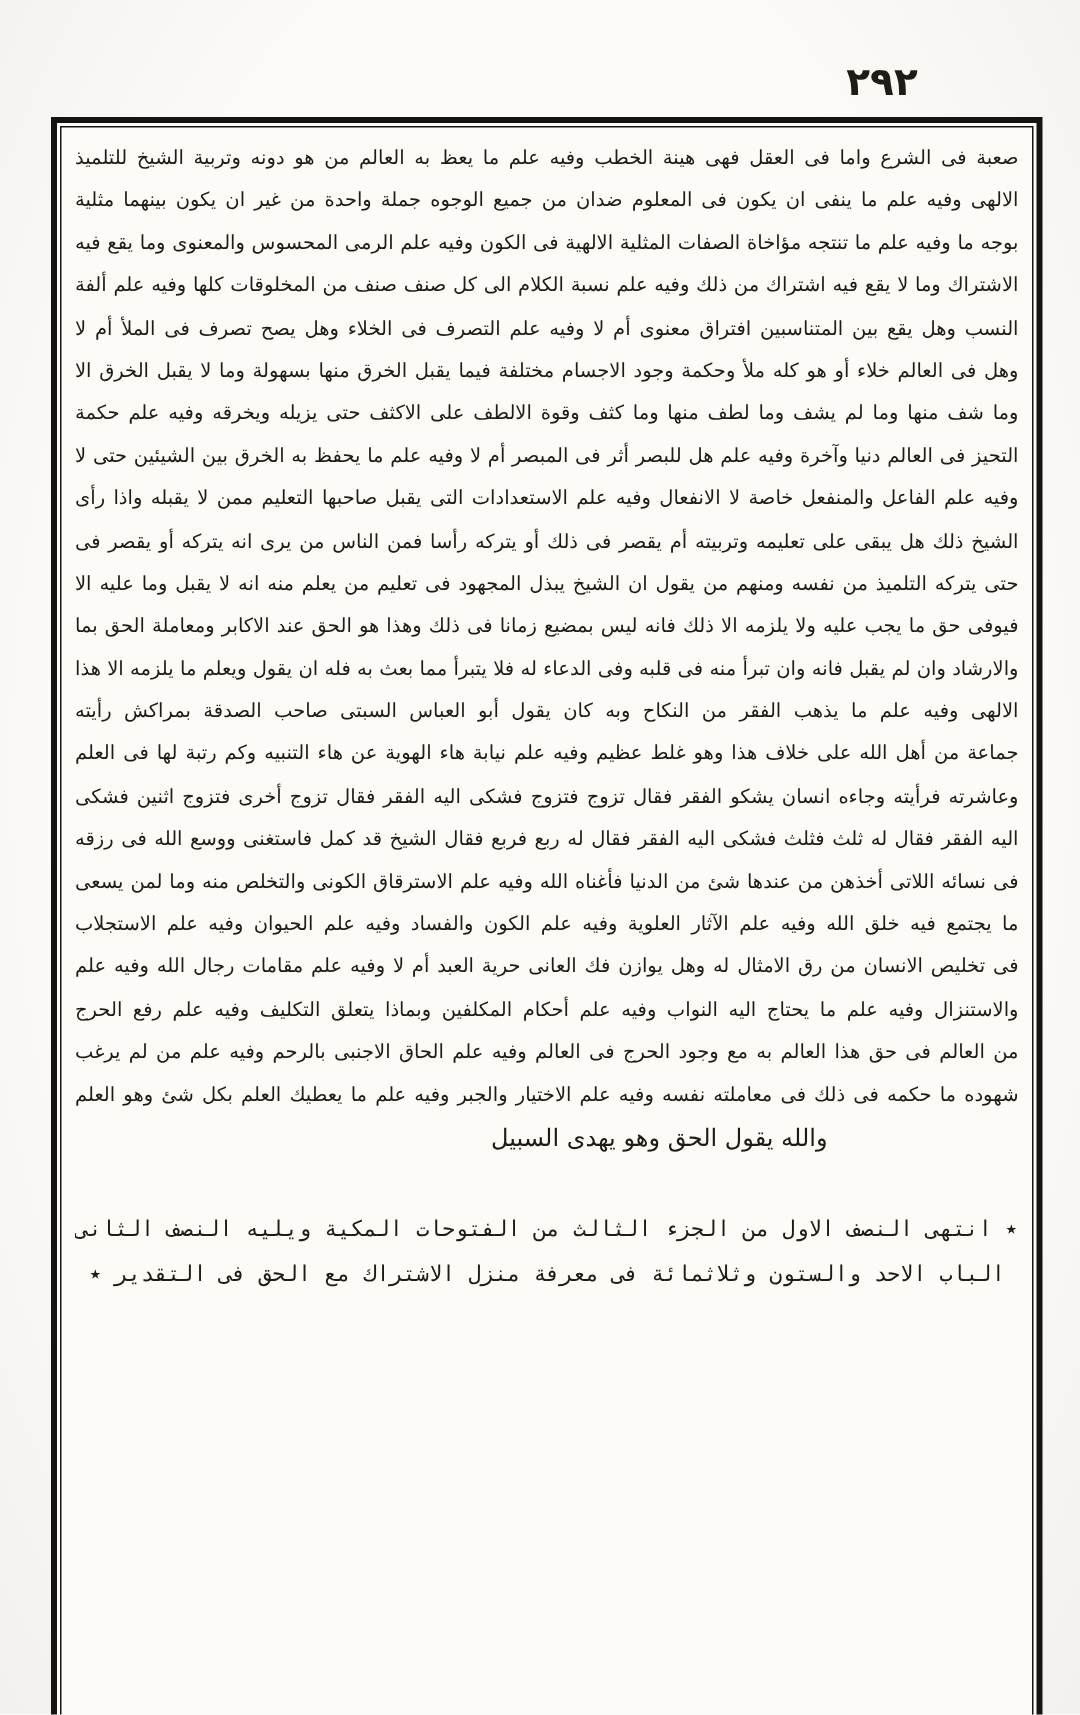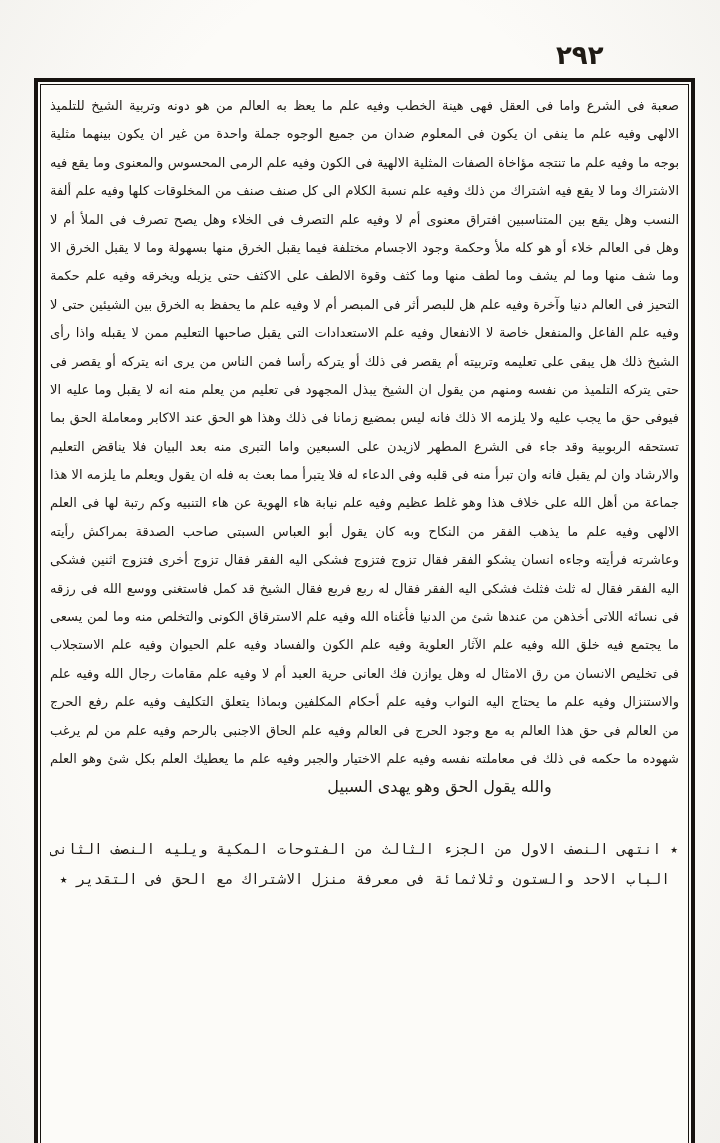--- a/index.html
+++ b/index.html
@@ -22,21 +22,21 @@
   .scan-shade {
     position: absolute; inset: 0;
     background: radial-gradient(ellipse at 50% 45%, rgba(255,255,255,0) 60%, rgba(120,115,100,0.08) 100%);
     pointer-events: none;
   }
   .page-number {
     position: absolute;
     top: 40px;
     left: 556px;
     width: 64px;
-    text-align: left;
+    text-align: center;
     font-size: 26px;
     font-weight: bold;
     letter-spacing: 1px;
     color: var(--ink);
   }
   .frame-outer {
     position: absolute;
     left: 34px;
     top: 78px;
     width: 661px;
@@ -101,24 +101,23 @@
         <div class="body-line">بوجه ما وفيه علم ما تنتجه مؤاخاة الصفات المثلية الالهية فى الكون وفيه علم الرمى المحسوس والمعنوى وما يقع فيه</div>
         <div class="body-line">الاشتراك وما لا يقع فيه اشتراك من ذلك وفيه علم نسبة الكلام الى كل صنف صنف من المخلوقات كلها وفيه علم ألفة</div>
         <div class="body-line">النسب وهل يقع بين المتناسبين افتراق معنوى أم لا وفيه علم التصرف فى الخلاء وهل يصح تصرف فى الملأ أم لا</div>
         <div class="body-line">وهل فى العالم خلاء أو هو كله ملأ وحكمة وجود الاجسام مختلفة فيما يقبل الخرق منها بسهولة وما لا يقبل الخرق الا بمشقة</div>
         <div class="body-line">وما شف منها وما لم يشف وما لطف منها وما كثف وقوة الالطف على الاكثف حتى يزيله ويخرقه وفيه علم حكمة</div>
         <div class="body-line">التحيز فى العالم دنيا وآخرة وفيه علم هل للبصر أثر فى المبصر أم لا وفيه علم ما يحفظ به الخرق بين الشيئين حتى لا يلتئما</div>
         <div class="body-line">وفيه علم الفاعل والمنفعل خاصة لا الانفعال وفيه علم الاستعدادات التى يقبل صاحبها التعليم ممن لا يقبله واذا رأى</div>
         <div class="body-line">الشيخ ذلك هل يبقى على تعليمه وتربيته أم يقصر فى ذلك أو يتركه رأسا فمن الناس من يرى انه يتركه أو يقصر فى أمره</div>
         <div class="body-line">حتى يتركه التلميذ من نفسه ومنهم من يقول ان الشيخ يبذل المجهود فى تعليم من يعلم منه انه لا يقبل وما عليه الا ذلك</div>
         <div class="body-line">فيوفى حق ما يجب عليه ولا يلزمه الا ذلك فانه ليس بمضيع زمانا فى ذلك وهذا هو الحق عند الاكابر ومعاملة الحق بما</div>
-        <div class="body-line">تستحقه الربوبية وقد جاء فى الشرع المطهر لازيدن على السبعين واما التبرى منه بعد البيان فلا يناقض التعليم</div>
         <div class="body-line">والارشاد وان لم يقبل فانه وان تبرأ منه فى قلبه وفى الدعاء له فلا يتبرأ مما بعث به فله ان يقول ويعلم ما يلزمه الا هذا ورأينا</div>
+        <div class="body-line">الالهى وفيه علم ما يذهب الفقر من النكاح وبه كان يقول أبو العباس السبتى صاحب الصدقة بمراكش رأيته</div>
         <div class="body-line">جماعة من أهل الله على خلاف هذا وهو غلط عظيم وفيه علم نيابة هاء الهوية عن هاء التنبيه وكم رتبة لها فى العلم</div>
-        <div class="body-line">الالهى وفيه علم ما يذهب الفقر من النكاح وبه كان يقول أبو العباس السبتى صاحب الصدقة بمراكش رأيته</div>
         <div class="body-line">وعاشرته فرأيته وجاءه انسان يشكو الفقر فقال تزوج فتزوج فشكى اليه الفقر فقال تزوج أخرى فتزوج اثنين فشكى</div>
         <div class="body-line">اليه الفقر فقال له ثلث فثلث فشكى اليه الفقر فقال له ربع فربع فقال الشيخ قد كمل فاستغنى ووسع الله فى رزقه ولم يكن</div>
         <div class="body-line">فى نسائه اللاتى أخذهن من عندها شئ من الدنيا فأغناه الله وفيه علم الاسترقاق الكونى والتخلص منه وما لمن يسعى</div>
         <div class="body-line">ما يجتمع فيه خلق الله وفيه علم الآثار العلوية وفيه علم الكون والفساد وفيه علم الحيوان وفيه علم الاستجلاب</div>
         <div class="body-line">فى تخليص الانسان من رق الامثال له وهل يوازن فك العانى حرية العبد أم لا وفيه علم مقامات رجال الله وفيه علم</div>
         <div class="body-line">والاستنزال وفيه علم ما يحتاج اليه النواب وفيه علم أحكام المكلفين وبماذا يتعلق التكليف وفيه علم رفع الحرج</div>
         <div class="body-line">من العالم فى حق هذا العالم به مع وجود الحرج فى العالم وفيه علم الحاق الاجنبى بالرحم وفيه علم من لم يرغب يرغب نفسه فى</div>
         <div class="body-line">شهوده ما حكمه فى ذلك فى معاملته نفسه وفيه علم الاختيار والجبر وفيه علم ما يعطيك العلم بكل شئ وهو العلم الالهى</div>
       </div>
 

